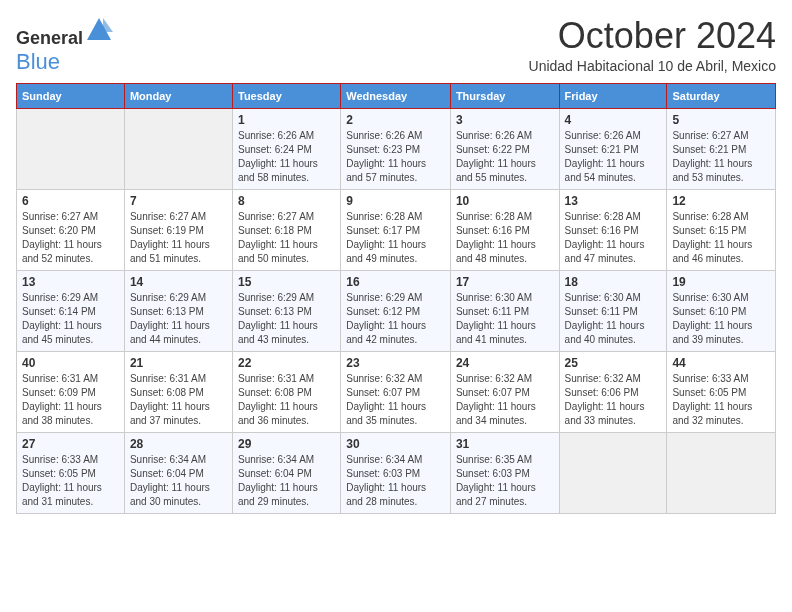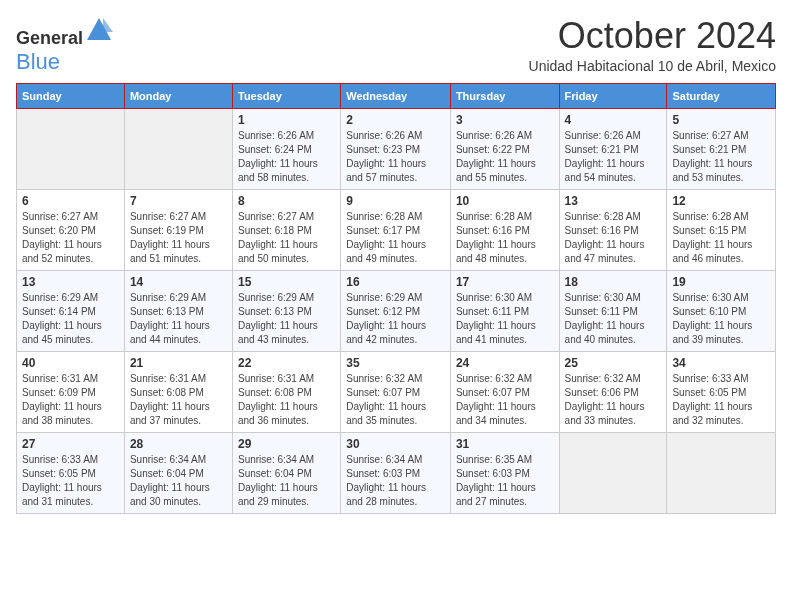--- a/index.html
+++ b/index.html
@@ -261,39 +261,39 @@
 Sunset: 6:08 PM
 Daylight: 11 hours and 37 minutes.</div>
         </td>
         <td>
           <span class="day-number">22</span>
           <div class="day-info" style="white-space: pre-line;">Sunrise: 6:31 AM
 Sunset: 6:08 PM
 Daylight: 11 hours and 36 minutes.</div>
         </td>
         <td>
-          <span class="day-number">35</span>
+          <span class="day-number">23</span>
           <div class="day-info" style="white-space: pre-line;">Sunrise: 6:32 AM
 Sunset: 6:07 PM
 Daylight: 11 hours and 35 minutes.</div>
         </td>
         <td>
           <span class="day-number">24</span>
           <div class="day-info" style="white-space: pre-line;">Sunrise: 6:32 AM
 Sunset: 6:07 PM
 Daylight: 11 hours and 34 minutes.</div>
         </td>
         <td>
           <span class="day-number">25</span>
           <div class="day-info" style="white-space: pre-line;">Sunrise: 6:32 AM
 Sunset: 6:06 PM
 Daylight: 11 hours and 33 minutes.</div>
         </td>
         <td>
-          <span class="day-number">34</span>
+          <span class="day-number">44</span>
           <div class="day-info" style="white-space: pre-line;">Sunrise: 6:33 AM
 Sunset: 6:05 PM
 Daylight: 11 hours and 32 minutes.</div>
         </td>
       </tr>
       <tr>
         <td>
           <span class="day-number">27</span>
           <div class="day-info" style="white-space: pre-line;">Sunrise: 6:33 AM
 Sunset: 6:05 PM

